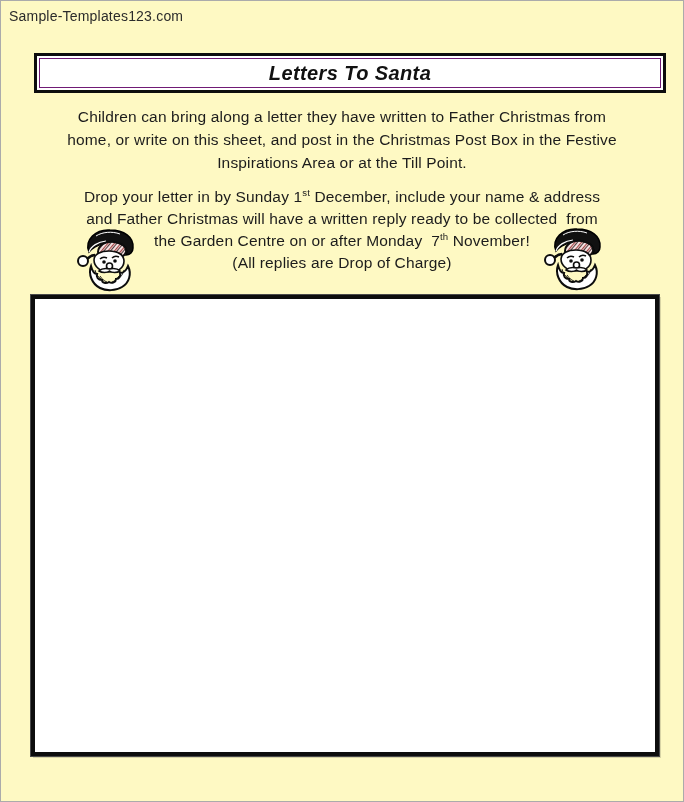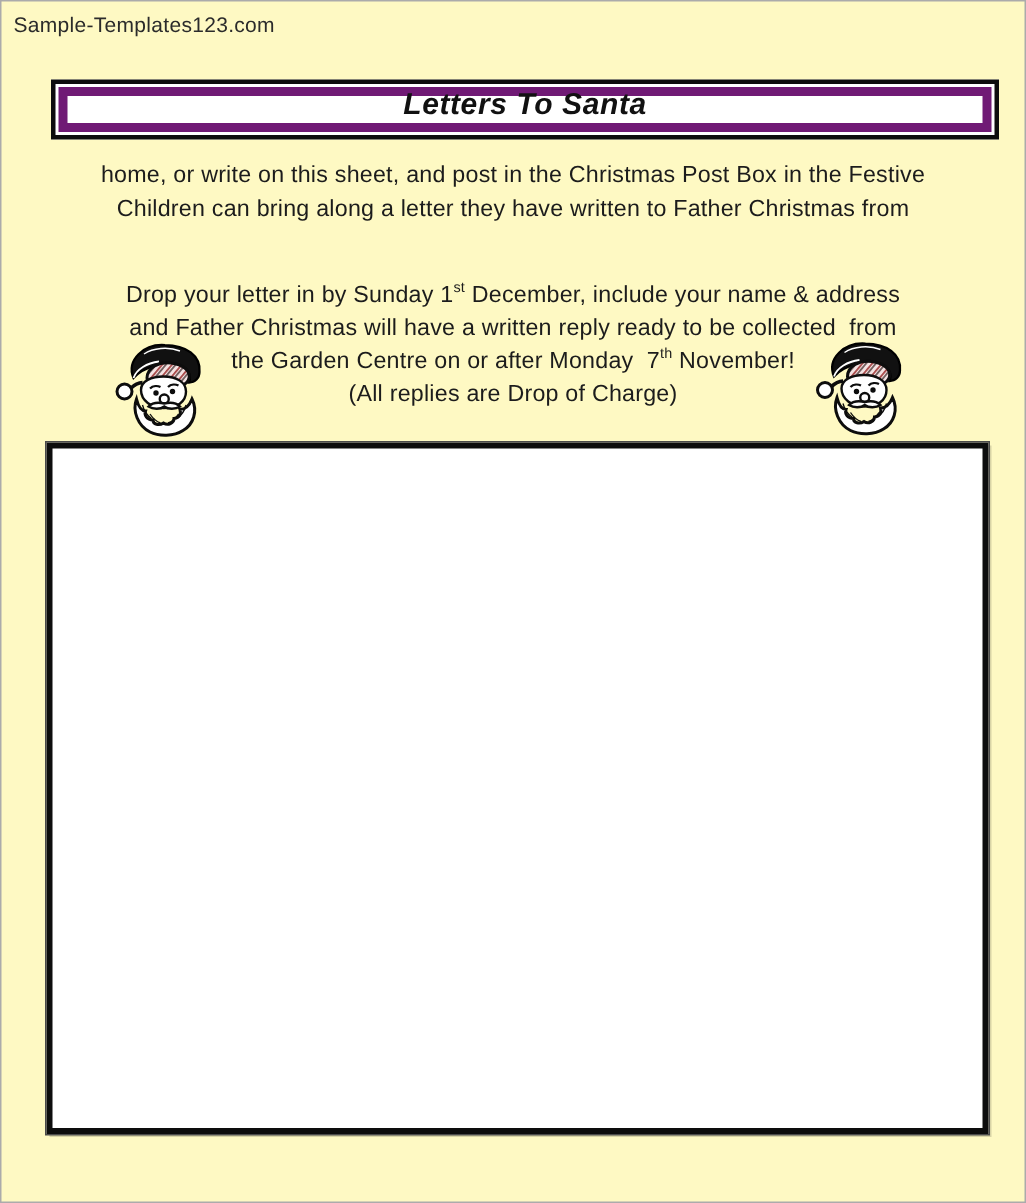--- a/index.html
+++ b/index.html
@@ -25,23 +25,23 @@
     position: absolute;
     left: 33px; top: 52px;
     width: 632px; height: 40px;
     box-sizing: border-box;
     border: 3px solid #0d0d0d;
     background: #fff;
   }
   .title-inner {
     position: absolute;
     left: 2px; right: 2px; top: 2px; bottom: 2px;
-    border: 6px solid #701a75;
+    border: 1px solid #701a75;
     display: flex;
-    align-items: flex-end;
+    align-items: center;
     justify-content: center;
   }
   .title-text {
     margin: 0;
     font-size: 20px;
     font-weight: bold;
     font-style: italic;
     letter-spacing: 0.4px;
     color: #111;
   }
@@ -82,22 +82,23 @@
 
   <div class="watermark">Sample-Templates123.com</div>
 
   <div class="title-box">
     <div class="title-inner">
       <h1 class="title-text">Letters To Santa</h1>
     </div>
   </div>
 
   <div class="para para-intro">
+      <div class="line">Children can bring along a letter they have written to Father Christmas from</div>
       <div class="line">home, or write on this sheet, and post in the Christmas Post Box in the Festive</div>
-      <div class="line">Children can bring along a letter they have written to Father Christmas from</div>
+      <div class="line">Inspirations Area or at the Till Point.</div>
     </div>
 
   <div class="para para-instructions">
       <div class="line"><span>Drop your letter in by Sunday 1</span><sup>st</sup><span> December, include your name &amp; address</span></div>
       <div class="line"><span>and Father Christmas will have a written reply ready to be collected  from</span></div>
       <div class="line"><span>the Garden Centre on or after Monday  7</span><sup>th</sup><span> November!</span></div>
       <div class="line"><span>(All replies are Drop of Charge)</span></div>
     </div>
 
   <svg class="defs-holder" aria-hidden="true">

